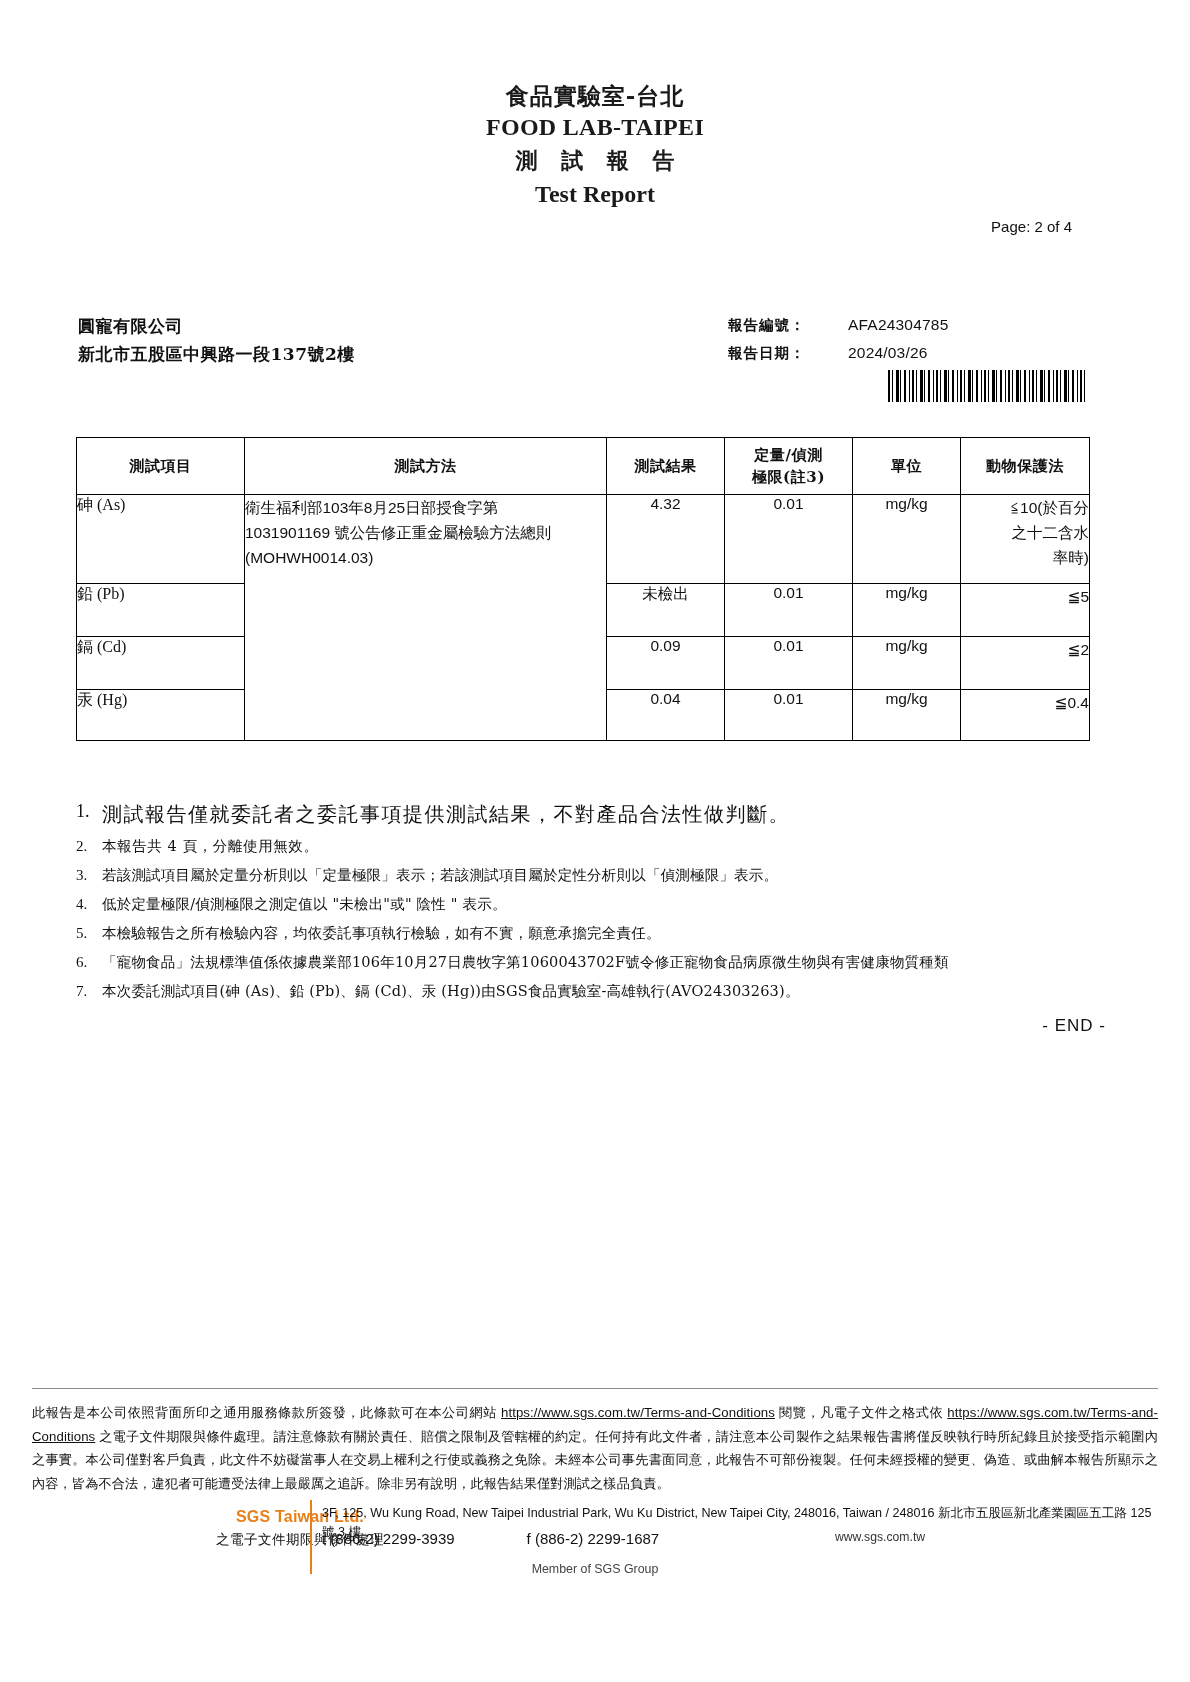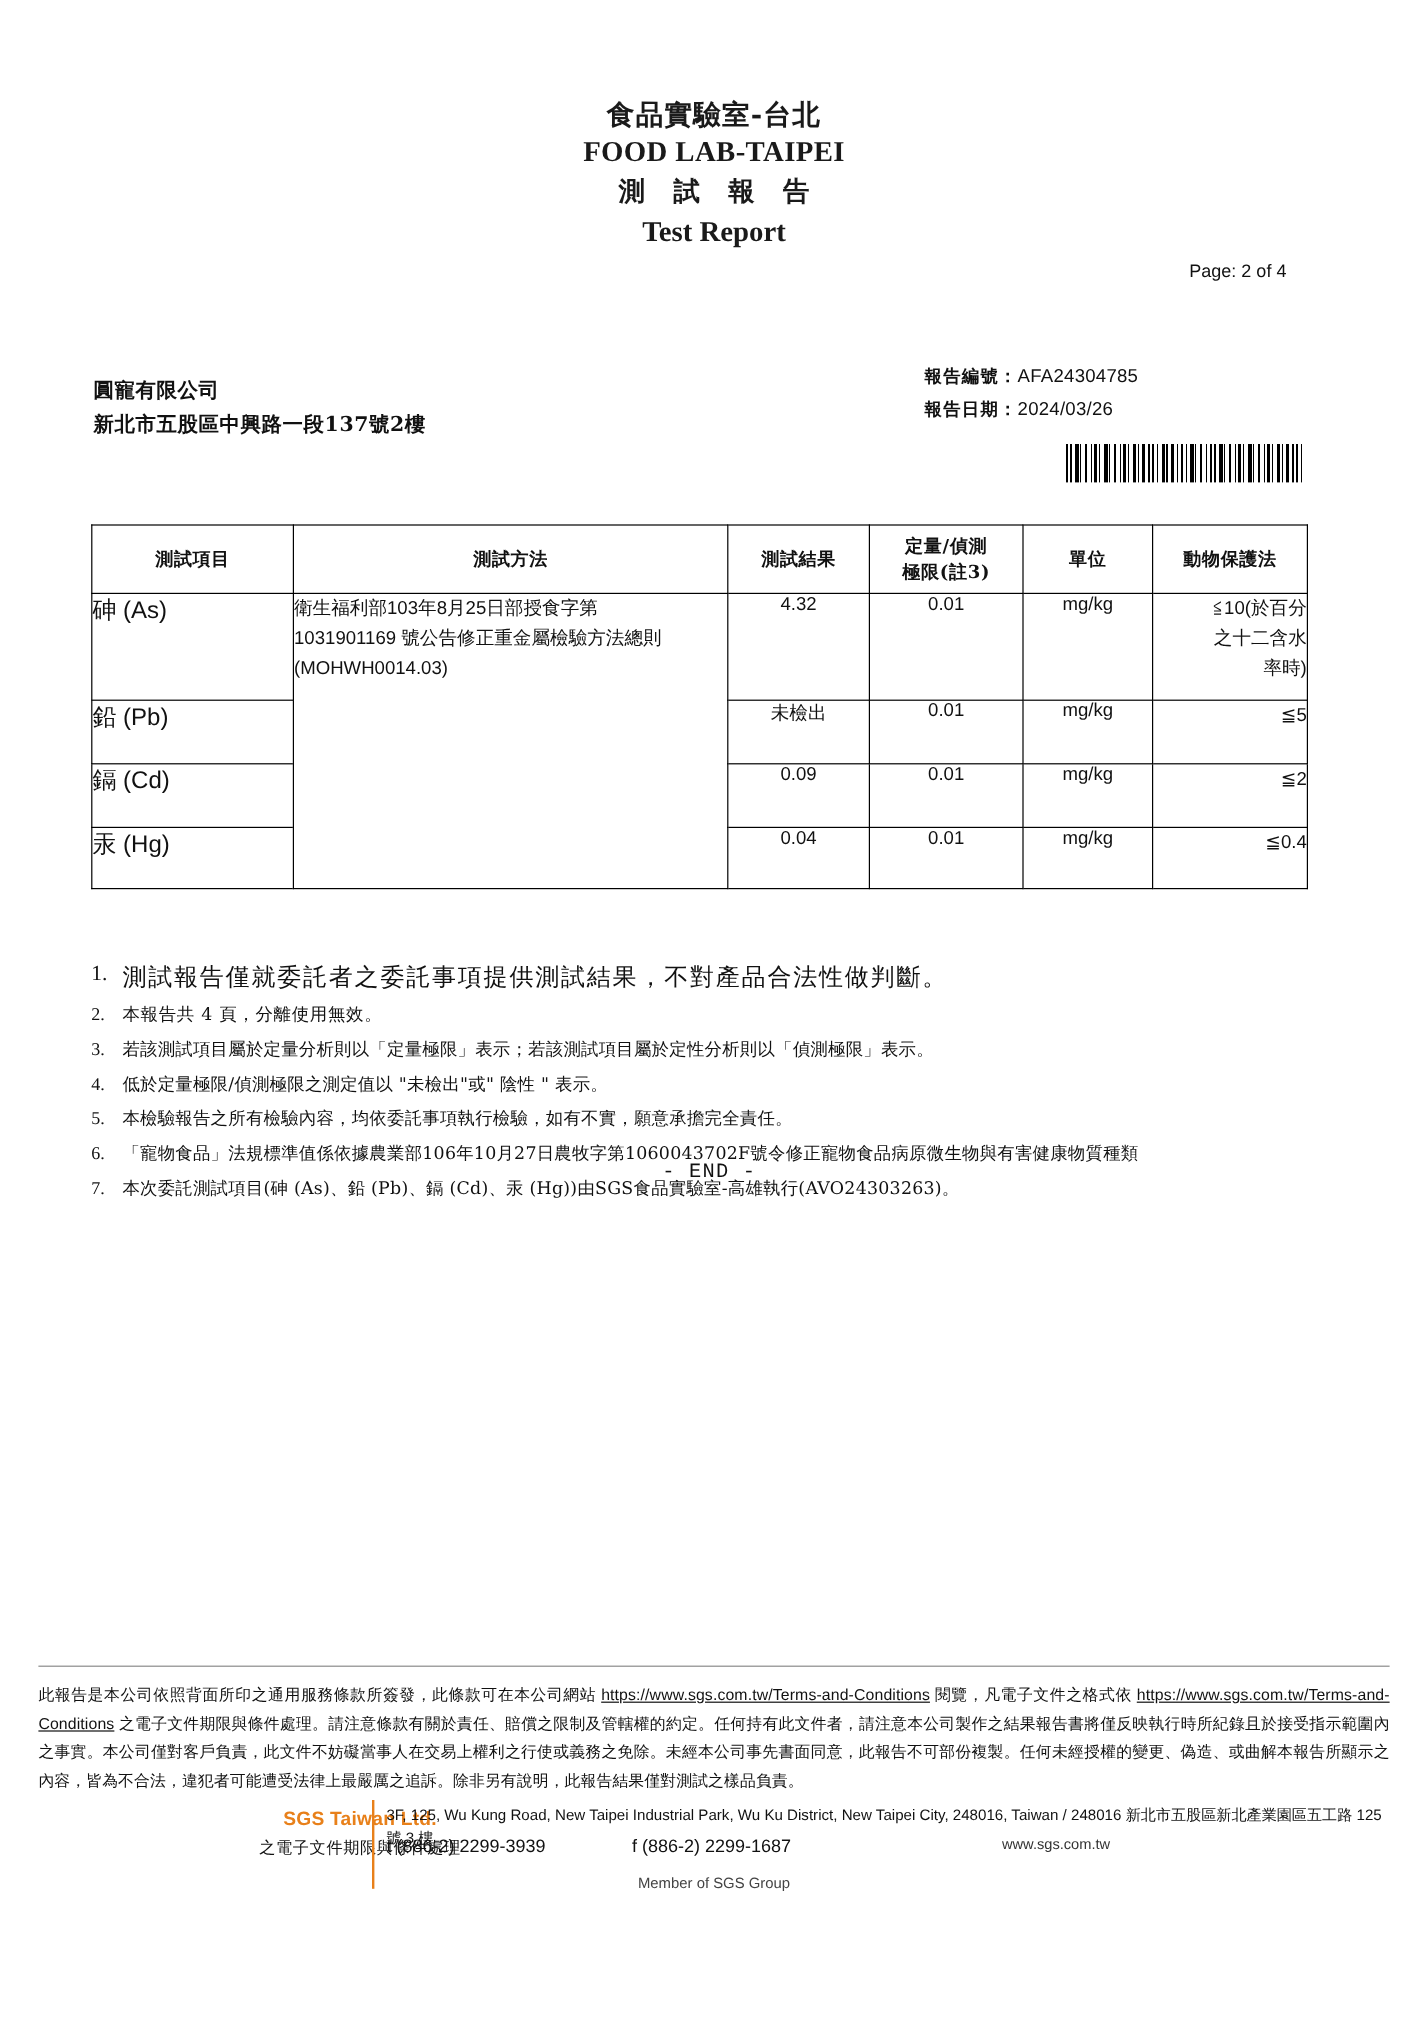--- a/index.html
+++ b/index.html
@@ -115,23 +115,22 @@
     font-family: "DejaVu Serif", serif;
     font-weight: bold;
     font-size: 17px;
     line-height: 28px;
     letter-spacing: 0.5px;
     color: #111;
   }
   .meta-block {
     position: absolute;
     left: 728px;
-    top: 304px;
+    top: 316px;
     font-size: 14px;
-    text-align: right;
   }
   .meta-row {
     display: flex;
     align-items: baseline;
     height: 28px;
   }
   .meta-label {
     width: 120px;
     font-family: "DejaVu Serif", serif;
     font-weight: bold;
@@ -189,22 +188,22 @@
     line-height: 22px;
   }
   .c-item   { width: 168px; }
   .c-method { width: 362px; }
   .c-result { width: 118px; }
   .c-limit  { width: 128px; }
   .c-unit   { width: 108px; }
   .c-law    { width: 129px; }
 
   .cell-item {
-    font-family: Liberation Sans, sans-serif;
-    font-size: 20px;
+    font-family: Liberation Serif, serif;
+    font-size: 16px;
     padding: 9px 0 0 24px;
     text-align: left;
     color: #111;
   }
   .cell-method {
     font-family: "Liberation Sans", sans-serif;
     font-size: 15.5px;
     line-height: 25px;
     padding: 8px 6px 8px 11px;
     text-align: left;
@@ -272,24 +271,24 @@
   .note.n2 .note-body { font-size: 14.5px; letter-spacing: 0.6px; }
   .note-sub {
     padding-left: 26px;
     font-size: 14.5px;
     letter-spacing: 0.2px;
     line-height: 24px;
   }
   .end-mark {
     position: absolute;
     left: 76px;
-    top: 968px;
+    top: 1016px;
     width: 1030px;
-    text-align: center;
-    font-family: Liberation Mono, monospace;
+    text-align: right;
+    font-family: Liberation Sans, sans-serif;
     font-size: 17px;
     letter-spacing: 1px;
     color: #111;
   }
 
   
   .footer {
     position: absolute;
     left: 0;
     top: 1388px;

